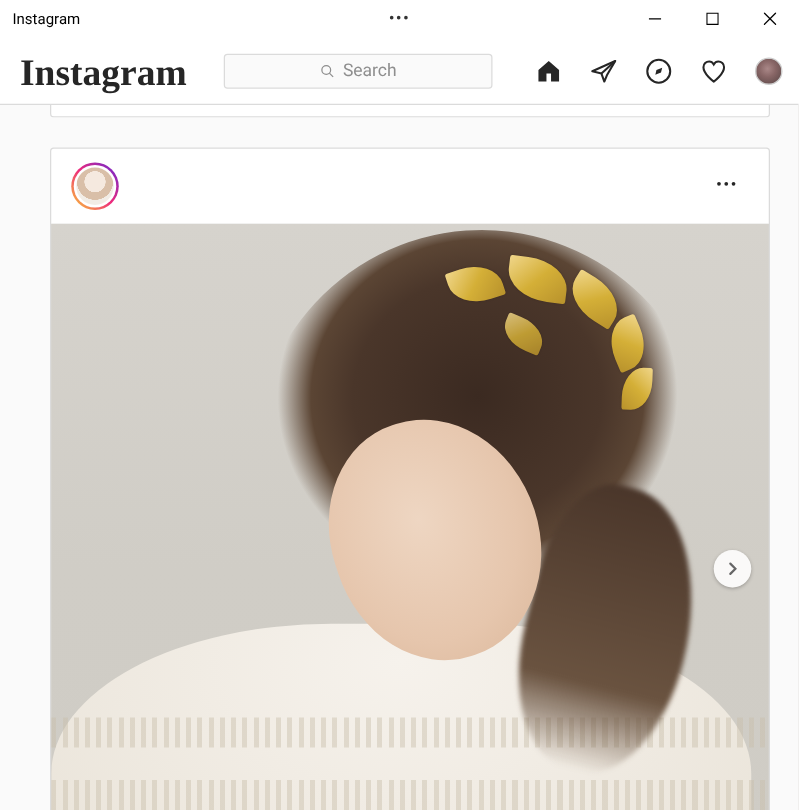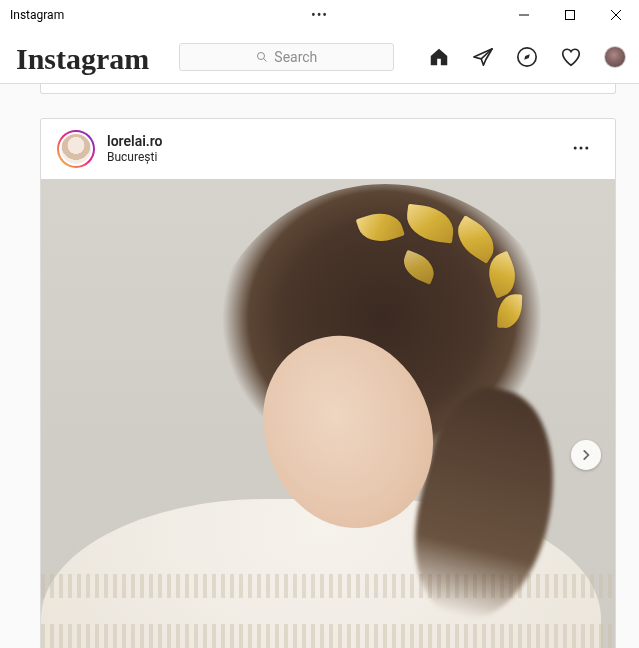--- a/index.html
+++ b/index.html
@@ -297,24 +297,20 @@
 <div class="viewport">
   <div class="feed">
     <div class="prev-card-bottom"></div>
 
     <div class="post-card">
       <div class="post-header">
         <div class="story-ring">
           <div class="inner">
               <div class="pic"></div>
             </div>
-        </div>
-        <div class="user-block">
-          <span class="username">lorelai.ro</span>
-          <span class="location">București</span>
         </div>
         <div class="header-spacer"></div>
         <div class="post-more">
           <svg width="20" height="20" viewBox="0 0 24 24" fill="#262626">
               <circle cx="5" cy="12" r="1.8"></circle>
               <circle cx="12" cy="12" r="1.8"></circle>
               <circle cx="19" cy="12" r="1.8"></circle>
             </svg>
         </div>
       </div>

